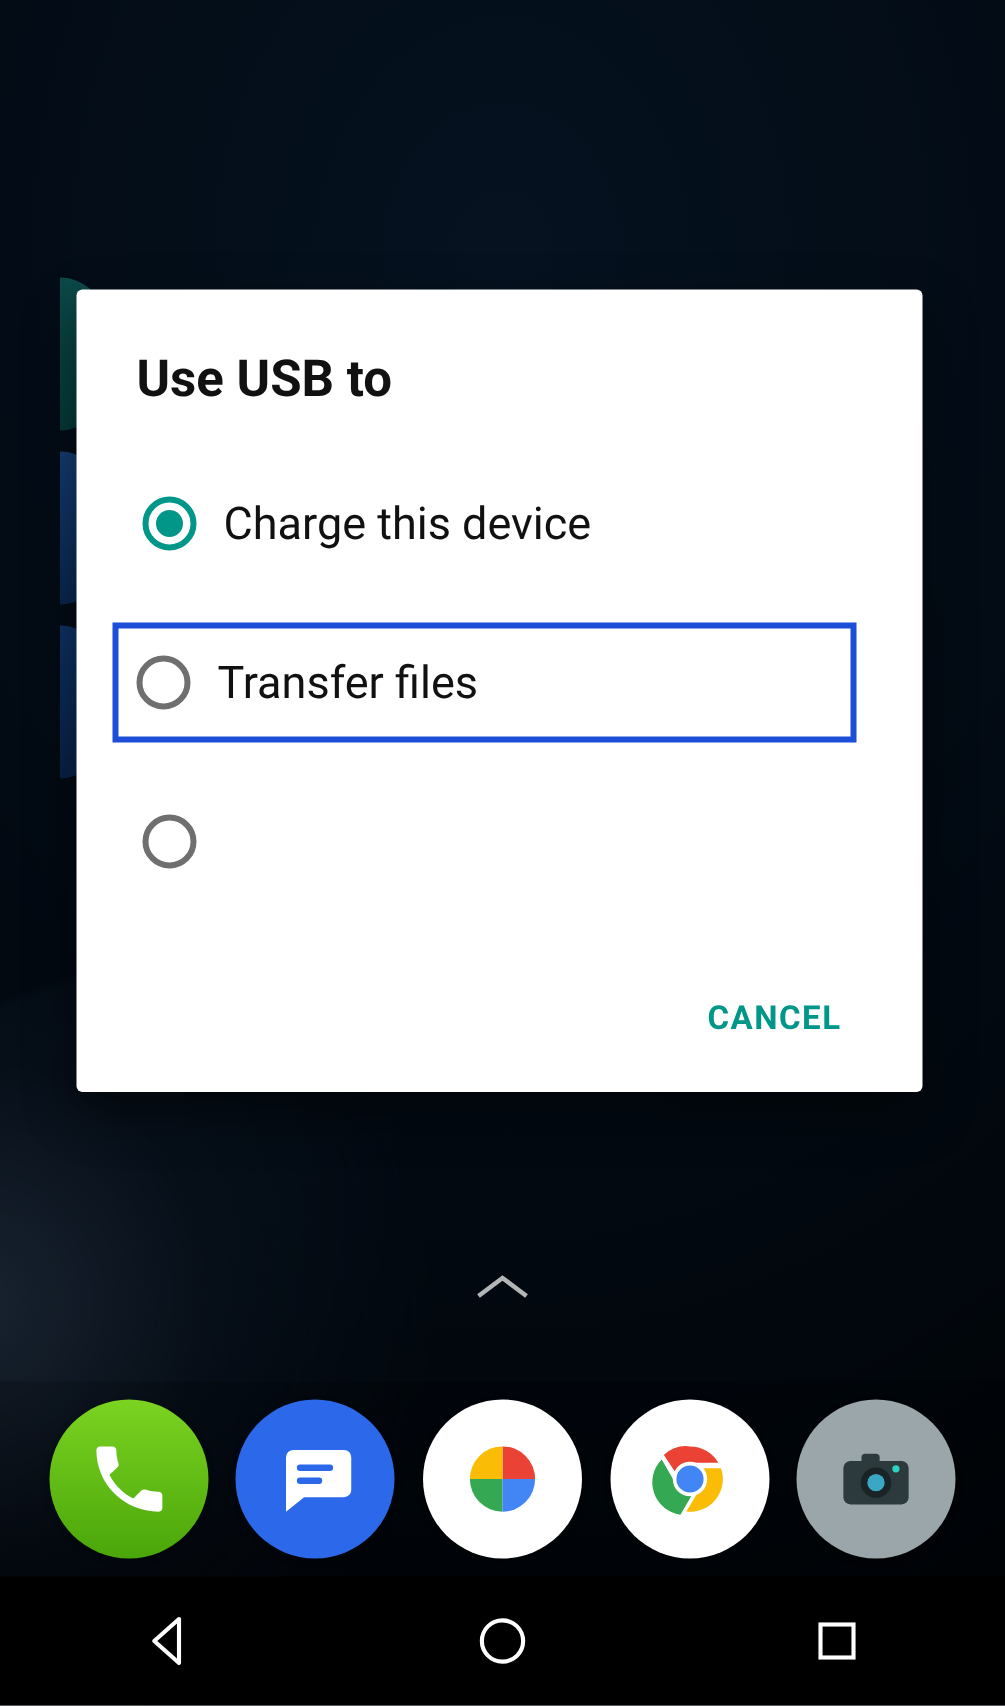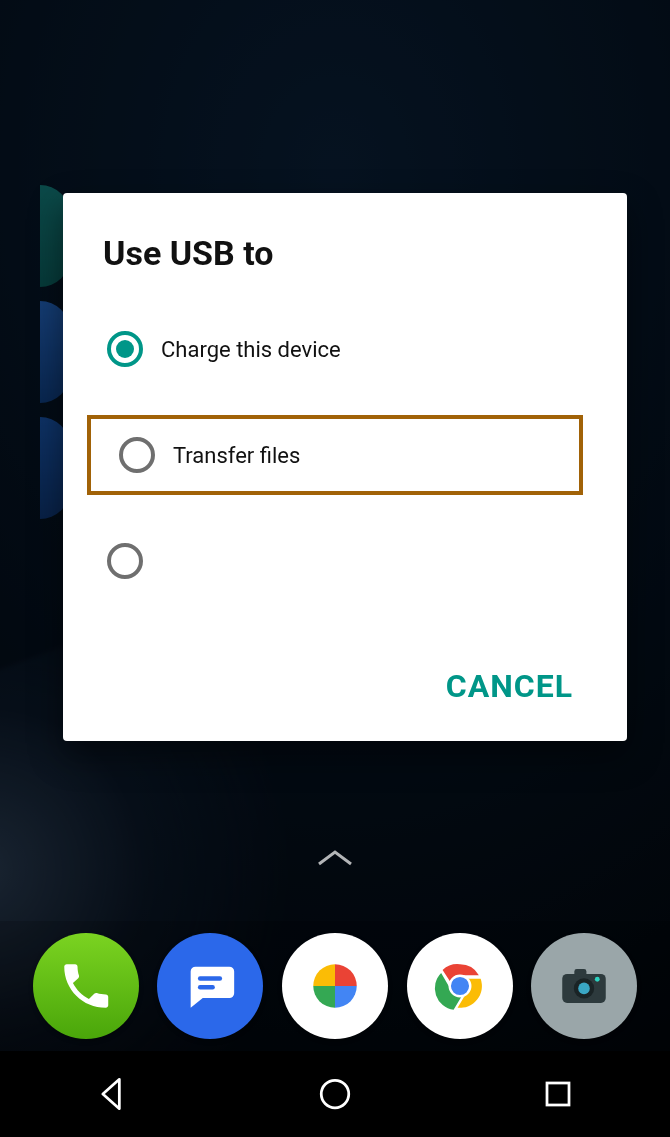--- a/index.html
+++ b/index.html
@@ -38,21 +38,21 @@
       width: 30px; height: 102px; border-radius: 0 51px 51px 0;
       margin-bottom: 14px;
     }
     .ep1 { background: linear-gradient(#1aa3a1,#0e7f7e); }
     .ep2 { background: linear-gradient(#2e86ff,#1556b1); }
     .ep3 { background: linear-gradient(#1f6fe0,#134a9c); }
 
     
     .dialog {
       position: absolute;
-      left: 63px;
+      left: 51px;
       top: 193px;
       width: 564px;
       background: #ffffff;
       border-radius: 4px;
       box-shadow: 0 14px 34px rgba(0,0,0,0.45);
       padding: 40px 40px 24px 40px;
     }
     .dialog-title {
       font-size: 34px;
       font-weight: 700;
@@ -80,44 +80,44 @@
     }
     .radio.selected .radio-ring { border-color: #009688; }
     .radio-dot {
       position: absolute; inset: 9px;
       border-radius: 50%;
       background: #009688;
       display: none;
     }
     .radio.selected .radio-dot { display: block; }
     .option-label {
-      font-size: 22px;
+      font-size: 30px;
       color: #111;
     }
 
     .highlight-box {
-      border: 4px solid #a16207;
+      border: 4px solid #1d4ed8;
       margin-left: -16px;
-      padding-left: 28px;
+      padding-left: 12px;
       padding-right: 12px;
       width: calc(100% + 12px);
       height: 80px;
     }
     .nohighlight { border: 4px solid transparent; }
 
     .dialog-actions {
       margin-top: 46px;
       display: flex;
       justify-content: flex-end;
     }
     .cancel-btn {
       background: transparent;
       border: none;
       color: #009688;
-      font-size: 32px;
+      font-size: 22px;
       font-weight: 700;
       letter-spacing: 1px;
       padding: 12px 14px;
       cursor: pointer;
     }
 
     
     .dock-caret {
       position: absolute;
       left: 50%;

